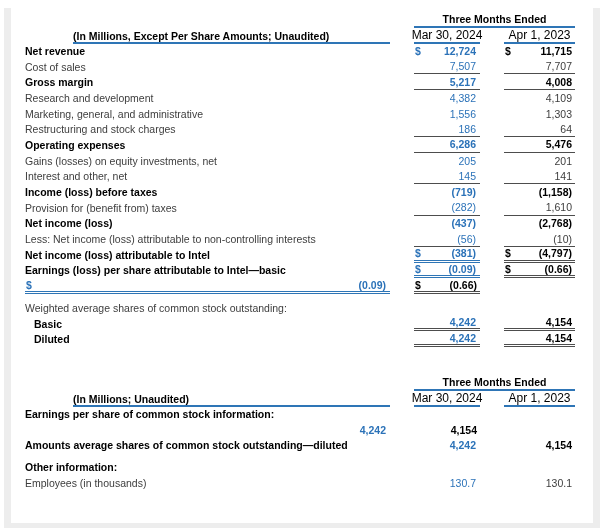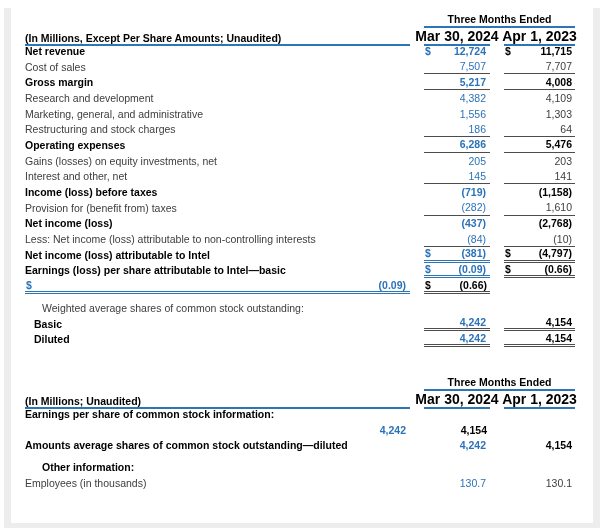--- a/index.html
+++ b/index.html
@@ -18,44 +18,44 @@
     position:relative;
     overflow:hidden;
   }
   .page-edge{position:absolute;background:#ededed;}
   .edge-left{left:4px;top:8px;width:7px;height:516px;}
   .edge-right{left:593px;top:8px;width:7px;height:516px;}
   .edge-bottom{left:4px;top:523px;width:596px;height:5px;}
 
   .doc{position:absolute;left:25px;top:8px;width:550px;}
 
-  .grid{display:grid;grid-template-columns:1fr 66px 71px;column-gap:14px;}
+  .grid{display:grid;grid-template-columns:1fr 66px 71px;column-gap:24px;}
 
   .fin-table{width:100%;}
   .t2{margin-top:24px;}
 
   .period-row{height:20px;}
   .period-cell{
     grid-column:2/4;
     display:flex;align-items:flex-end;justify-content:center;
     font-weight:700;color:#000;
     border-bottom:2px solid var(--blue);
     padding-bottom:1px;
   }
   .cols-row{height:15px;}
   .cols-row .cell{border-bottom:2px solid var(--blue);}
-  .unit-label{font-weight:700;color:#000;display:flex;align-items:flex-end;}
+  .unit-label{font-weight:700;color:#000;display:flex;align-items:flex-end;margin-left:48px;}
   .col-h{
-    font-weight:700;color:#000;font-size:14px;
+    font-weight:400;color:#000;font-size:12px;
     display:flex;align-items:flex-end;justify-content:center;
     white-space:nowrap;
   }
 
   .row{height:15.7px;align-items:stretch;}
-  .row.spacer-before{margin-top:6px;margin-left:17px;}
+  .row.spacer-before{margin-top:6px;}
   .cell{min-width:0;}
   .cell.label{display:flex;align-items:center;white-space:nowrap;overflow:hidden;}
   .cell.label.ind{padding-left:9px;}
   .b{font-weight:700;color:#000;}
   .cell.val{
     display:flex;align-items:center;
     padding:0 4px 0 1px;
     font-variant-numeric:tabular-nums;
   }
   .cell.val.c2{padding-right:3px;}
@@ -154,21 +154,21 @@
           <div class="cell val c2 b u-single">
             <span class="num">5,476</span>
           </div>
         </div>
         <div class="row grid">
           <div class="cell label">Gains (losses) on equity investments, net</div>
           <div class="cell val c1">
             <span class="num">205</span>
           </div>
           <div class="cell val c2">
-            <span class="num">203</span>
+            <span class="num">201</span>
           </div>
         </div>
         <div class="row grid">
           <div class="cell label">Interest and other, net</div>
           <div class="cell val c1 u-single">
             <span class="num">145</span>
           </div>
           <div class="cell val c2 u-single">
             <span class="num">141</span>
           </div>
@@ -196,21 +196,21 @@
           <div class="cell val c1 b">
             <span class="num">(437)</span>
           </div>
           <div class="cell val c2 b">
             <span class="num">(2,768)</span>
           </div>
         </div>
         <div class="row grid">
           <div class="cell label">Less: Net income (loss) attributable to non-controlling interests</div>
           <div class="cell val c1 u-single">
-            <span class="num">(84)</span>
+            <span class="num">(56)</span>
           </div>
           <div class="cell val c2 u-single">
             <span class="num">(10)</span>
           </div>
         </div>
         <div class="row grid">
           <div class="cell label b">Net income (loss) attributable to Intel</div>
           <div class="cell val c1 b u-double-blue">
             <span class="dollar">$</span>
             <span class="num">(381)</span>

